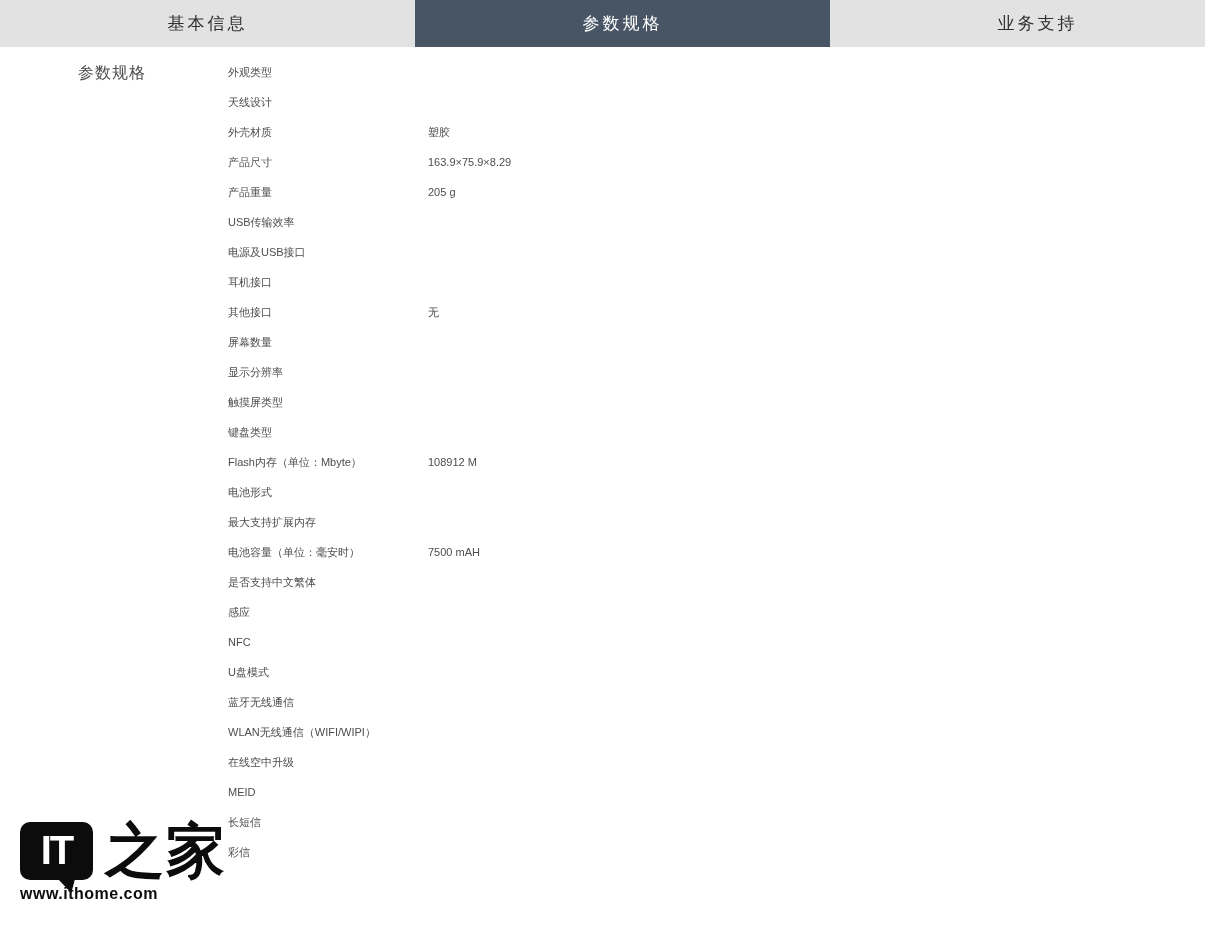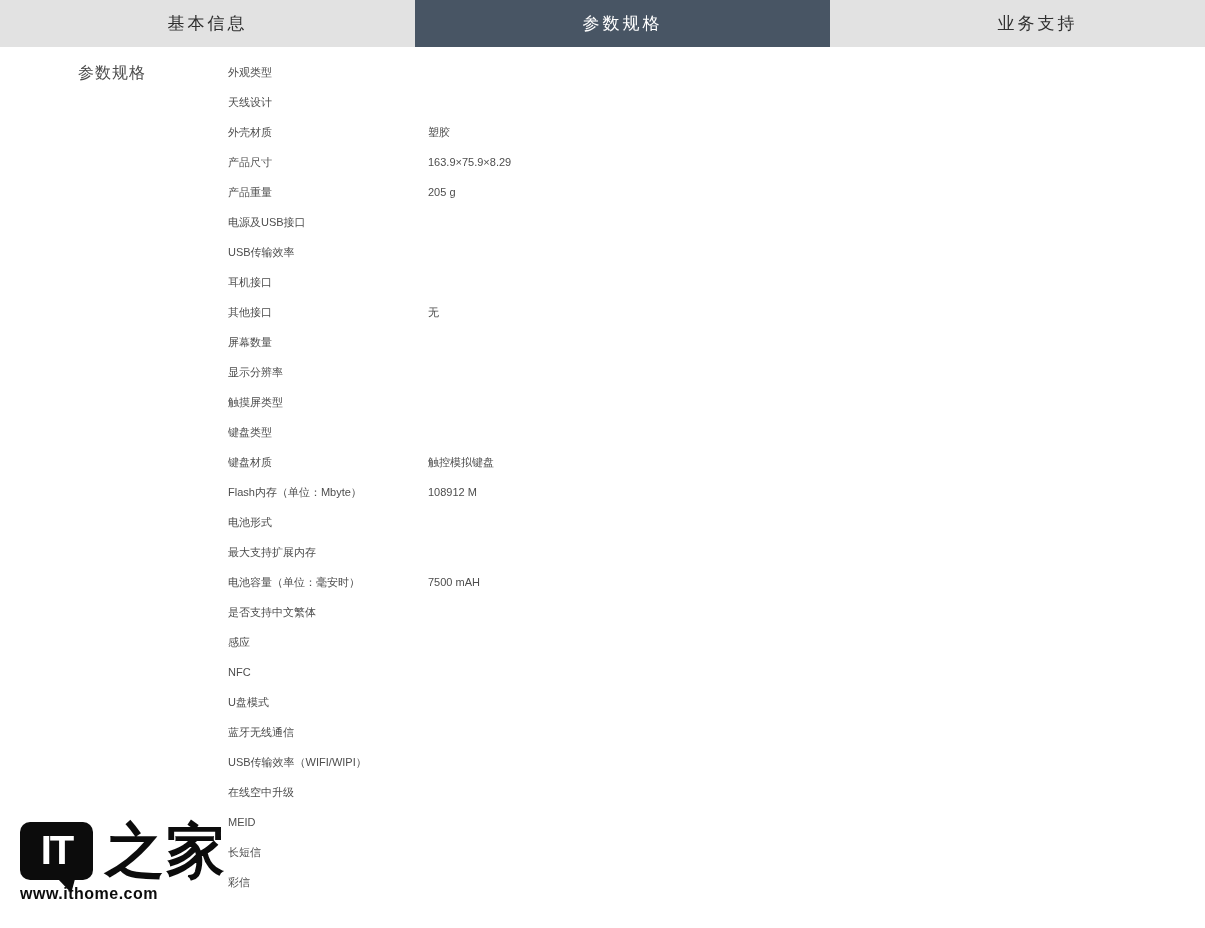--- a/index.html
+++ b/index.html
@@ -150,26 +150,26 @@
       <div class="spec-label">产品尺寸</div>
       <div class="spec-value">163.9×75.9×8.29</div>
     </div>
 
     <div class="spec-row">
       <div class="spec-label">产品重量</div>
       <div class="spec-value">205 g</div>
     </div>
 
     <div class="spec-row">
+      <div class="spec-label">USB传输效率</div>
+      <div class="spec-value"></div>
+    </div>
+
+    <div class="spec-row">
       <div class="spec-label">电源及USB接口</div>
-      <div class="spec-value"></div>
-    </div>
-
-    <div class="spec-row">
-      <div class="spec-label">USB传输效率</div>
       <div class="spec-value"></div>
     </div>
 
     <div class="spec-row">
       <div class="spec-label">耳机接口</div>
       <div class="spec-value"></div>
     </div>
 
     <div class="spec-row">
       <div class="spec-label">其他接口</div>
@@ -189,24 +189,20 @@
     <div class="spec-row">
       <div class="spec-label">触摸屏类型</div>
       <div class="spec-value"></div>
     </div>
 
     <div class="spec-row">
       <div class="spec-label">键盘类型</div>
       <div class="spec-value"></div>
     </div>
 
-    <div class="spec-row">
-      <div class="spec-label">键盘材质</div>
-      <div class="spec-value">触控模拟键盘</div>
-    </div>
 
     <div class="spec-row">
       <div class="spec-label">Flash内存（单位：Mbyte）</div>
       <div class="spec-value">108912 M</div>
     </div>
 
     <div class="spec-row">
       <div class="spec-label">电池形式</div>
       <div class="spec-value"></div>
     </div>
@@ -241,21 +237,21 @@
       <div class="spec-label">U盘模式</div>
       <div class="spec-value"></div>
     </div>
 
     <div class="spec-row">
       <div class="spec-label">蓝牙无线通信</div>
       <div class="spec-value"></div>
     </div>
 
     <div class="spec-row">
-      <div class="spec-label">USB传输效率（WIFI/WIPI）</div>
+      <div class="spec-label">WLAN无线通信（WIFI/WIPI）</div>
       <div class="spec-value"></div>
     </div>
 
     <div class="spec-row">
       <div class="spec-label">在线空中升级</div>
       <div class="spec-value"></div>
     </div>
 
     <div class="spec-row">
       <div class="spec-label">MEID</div>

